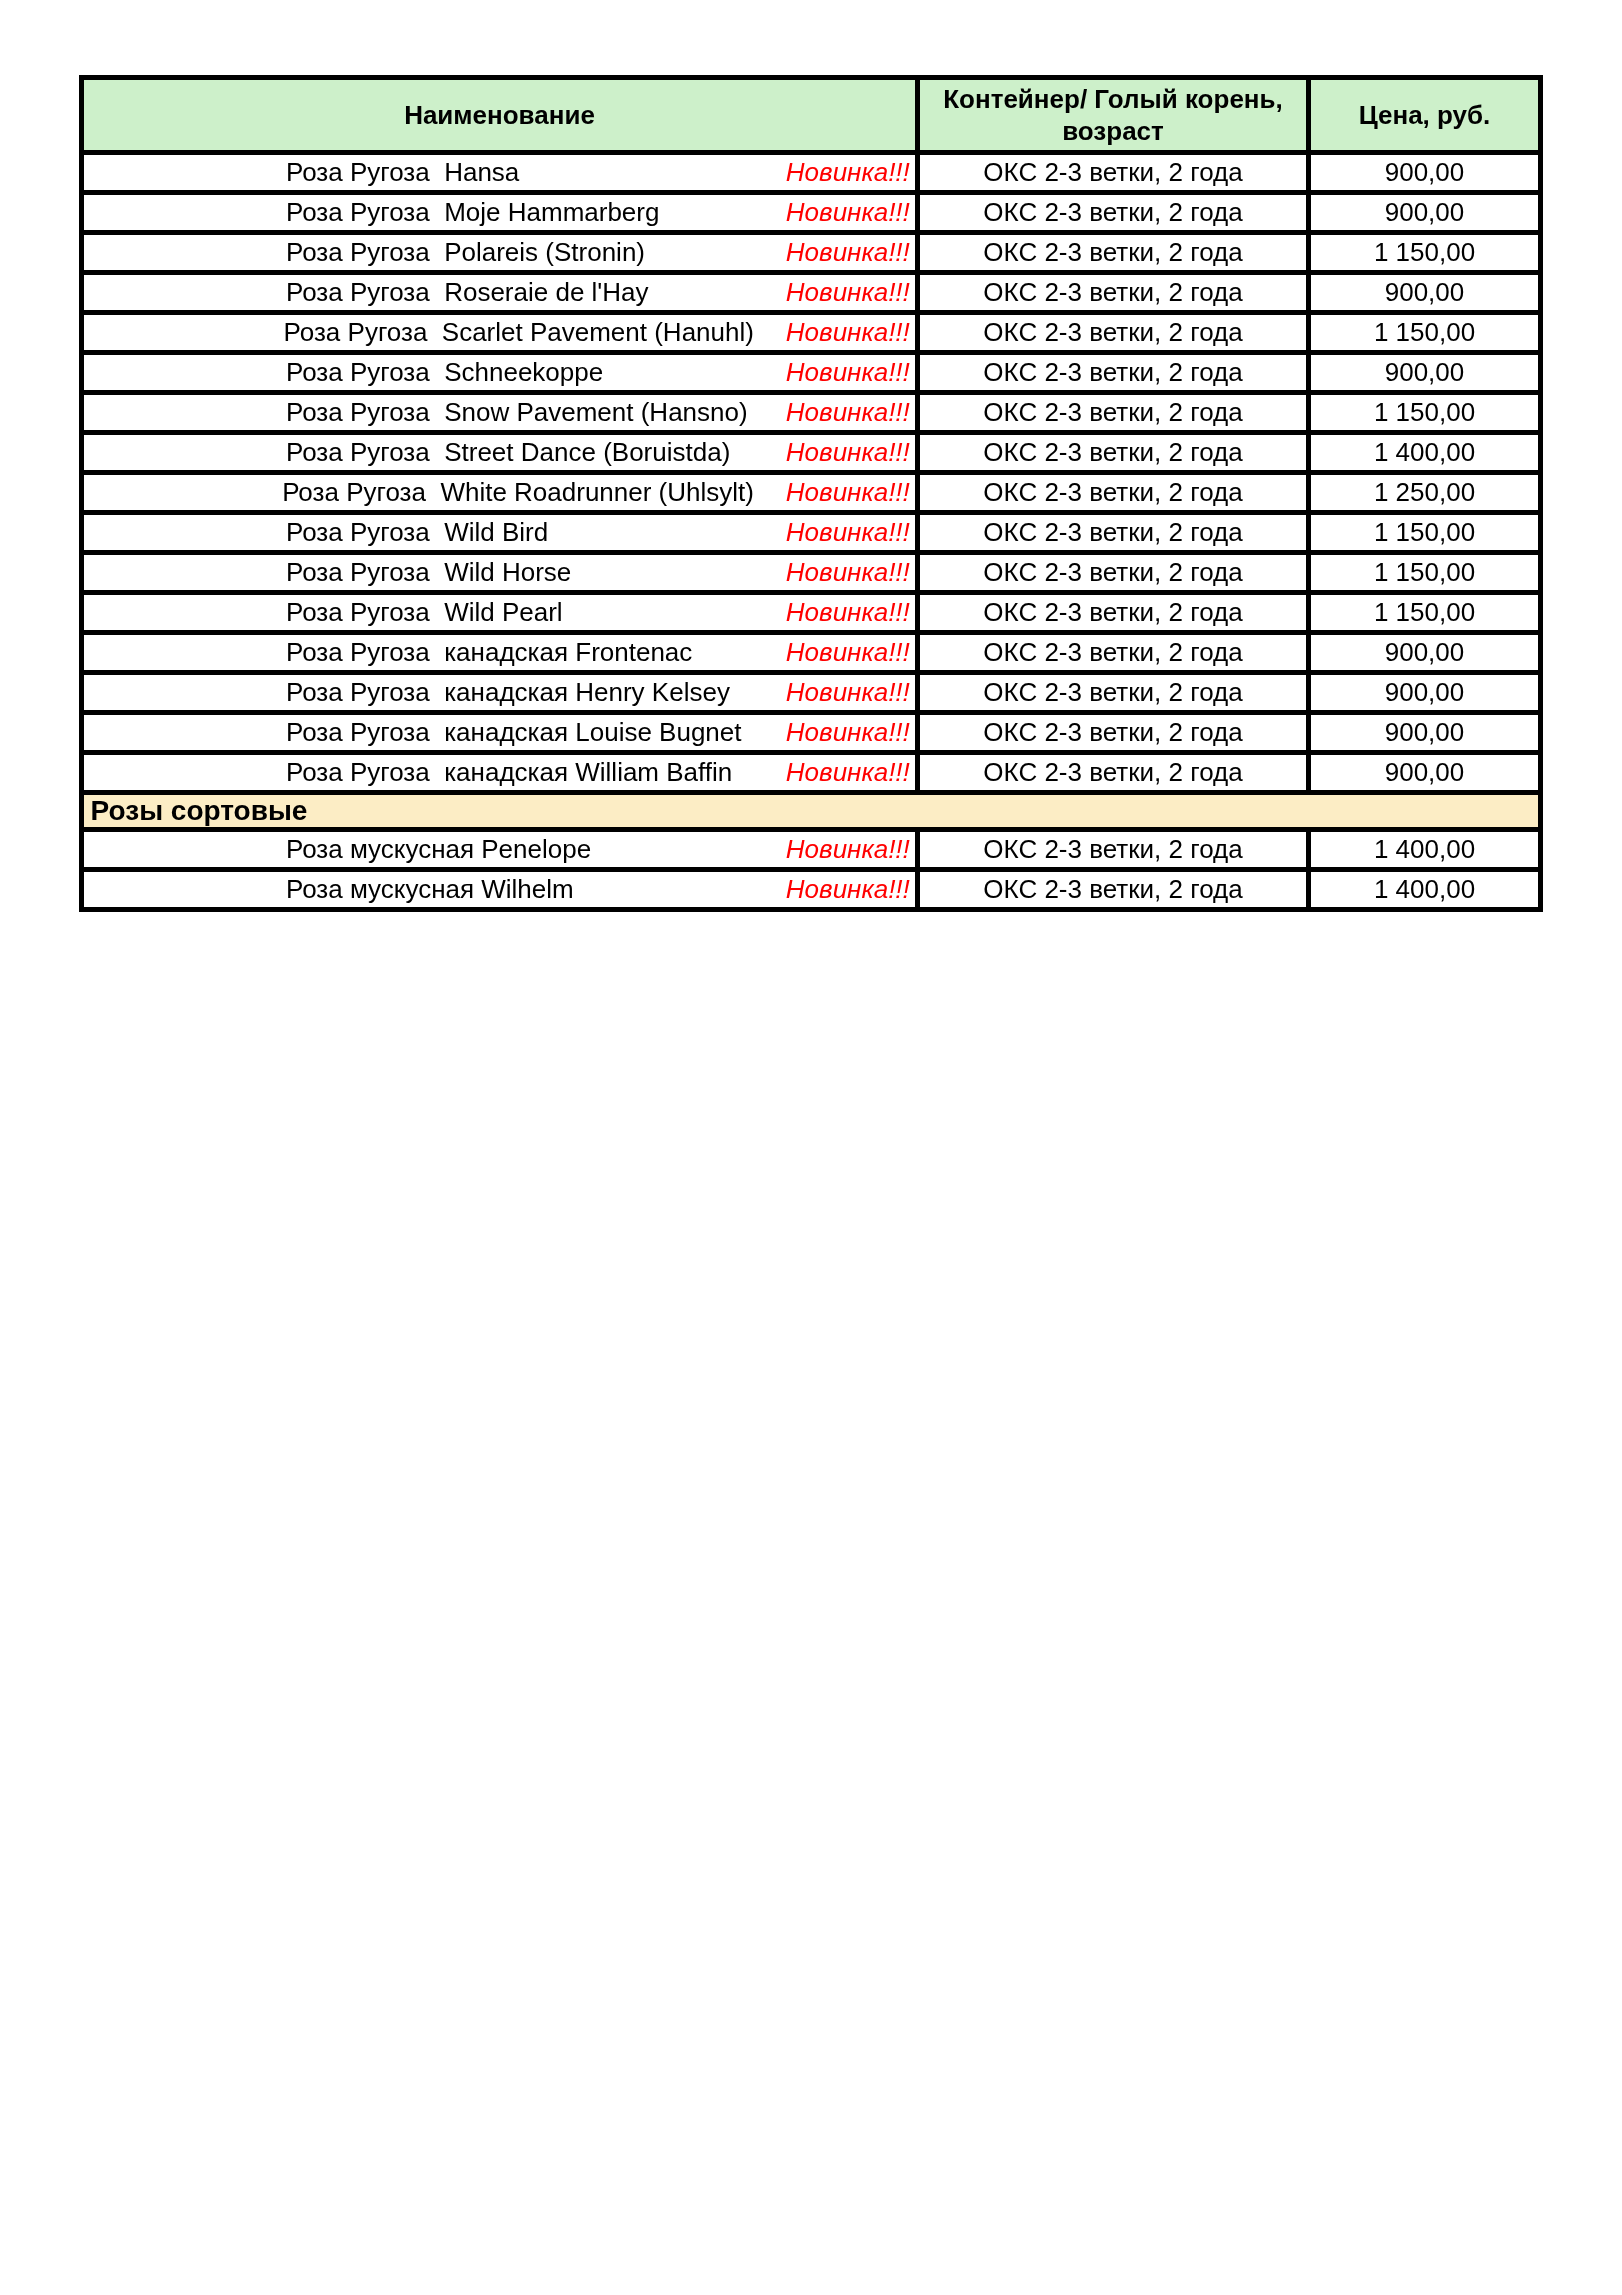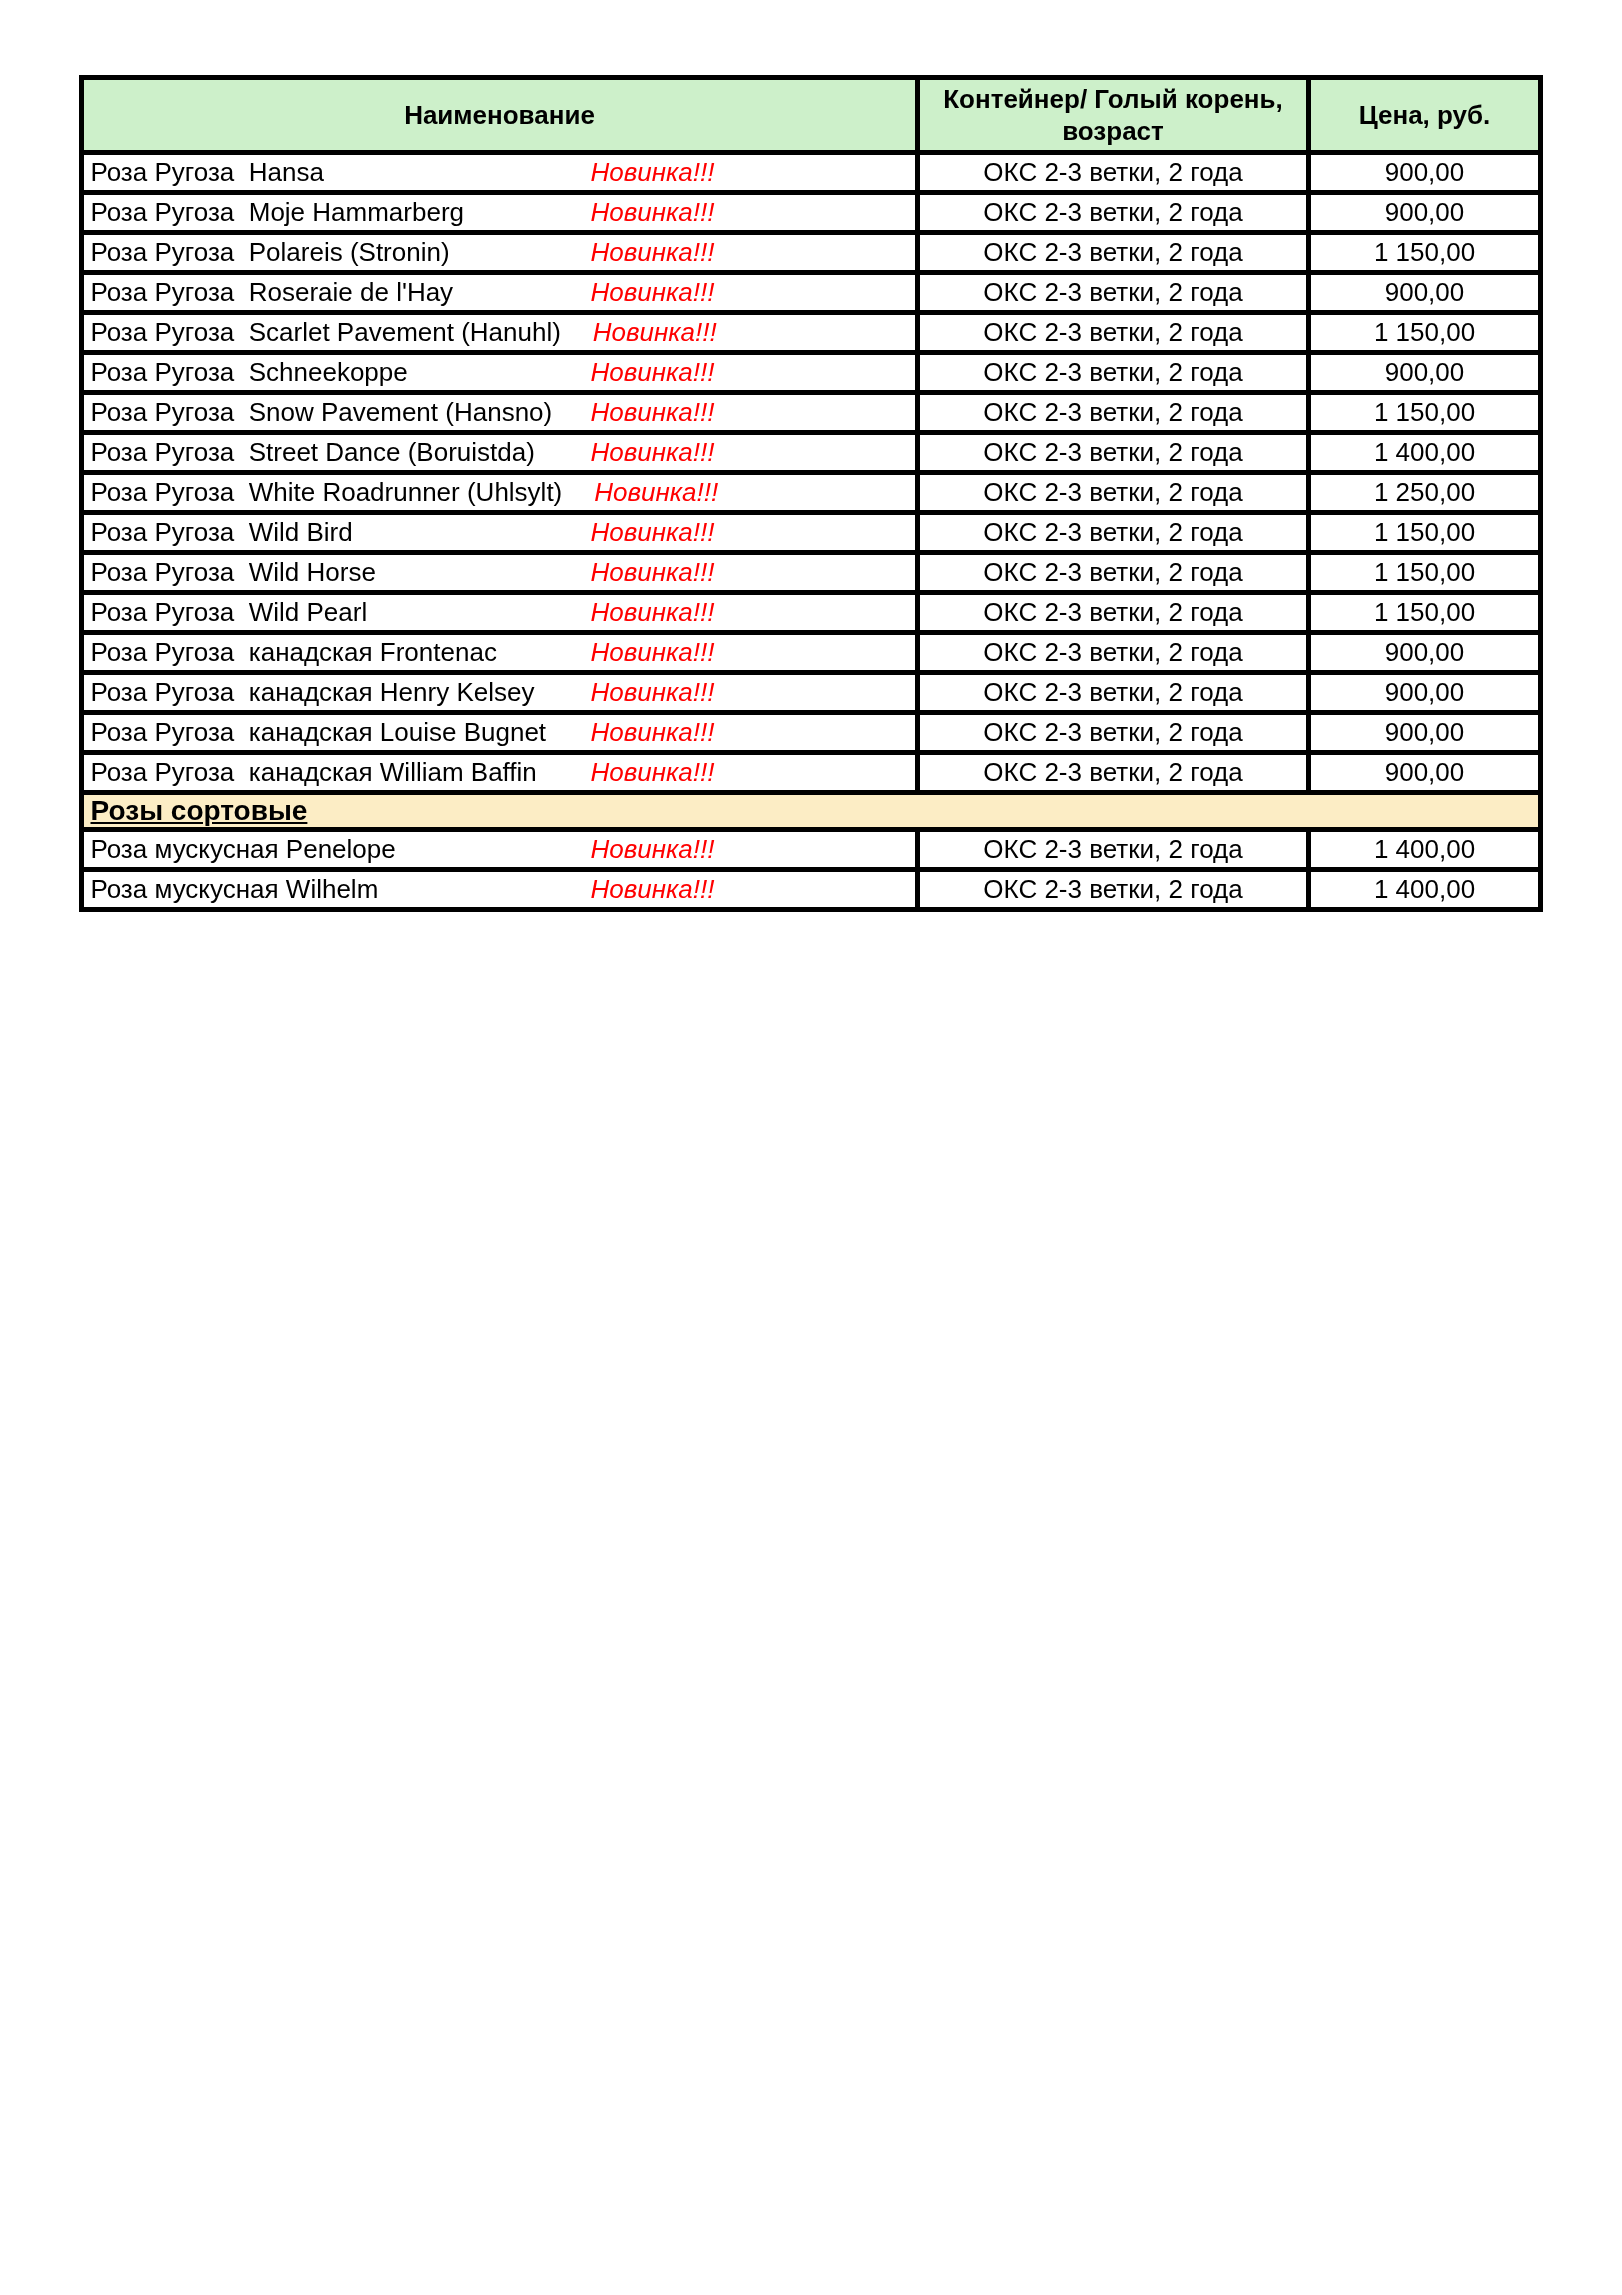--- a/index.html
+++ b/index.html
@@ -38,37 +38,37 @@
     font-weight:bold;
     font-size:26px;
     line-height:1.25;
     height:68px;
     text-align:center;
     padding:2.6px 14.4px;
   }
   tr.item-row{height:40px;}
   tr.item-row td{font-size:26px;}
   td.name-cell{padding:0 5.2px 0 6.5px;}
-  .name-wrap{display:flex;align-items:baseline;}
+  .name-wrap{display:flex;align-items:baseline;justify-content:flex-end;}
   .plant-name{
     white-space:pre;
     min-width:468px;
     flex:0 0 auto;
   }
   .novelty{
     color:var(--novelty-text);
     font-weight:normal;
     font-style:italic;
     white-space:pre;
     padding-left:3.9px;
     margin-left:28px;
   }
   td.container-cell{text-align:center;padding:0 3.9px;}
   td.price-cell{text-align:center;padding:0 3.9px;}
-  tr.section-row{height:37px;text-decoration:underline;}
+  tr.section-row{height:37px;}
   tr.section-row td{
     background:var(--section-bg);
     font-weight:bold;
     font-size:28px;
     padding:0 0 0 6.5px;
   }
 </style>
 </head>
 <body>
 

